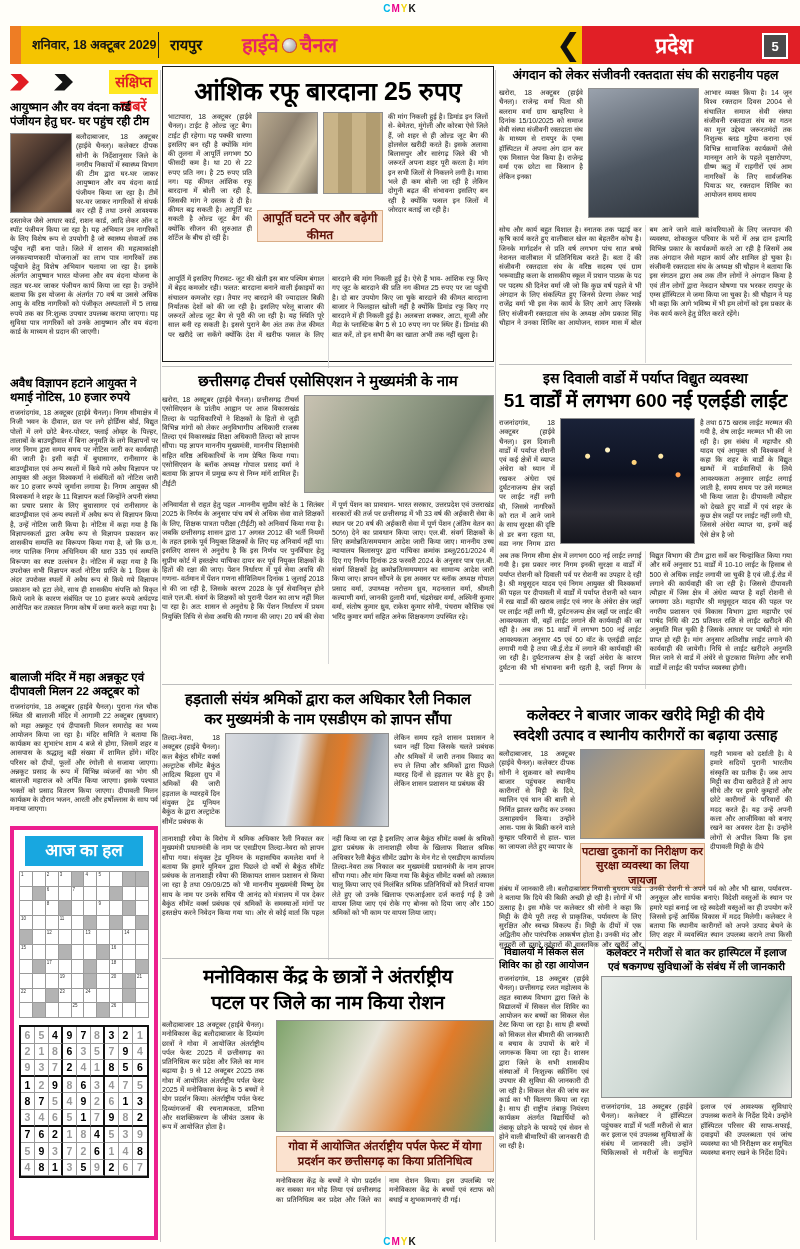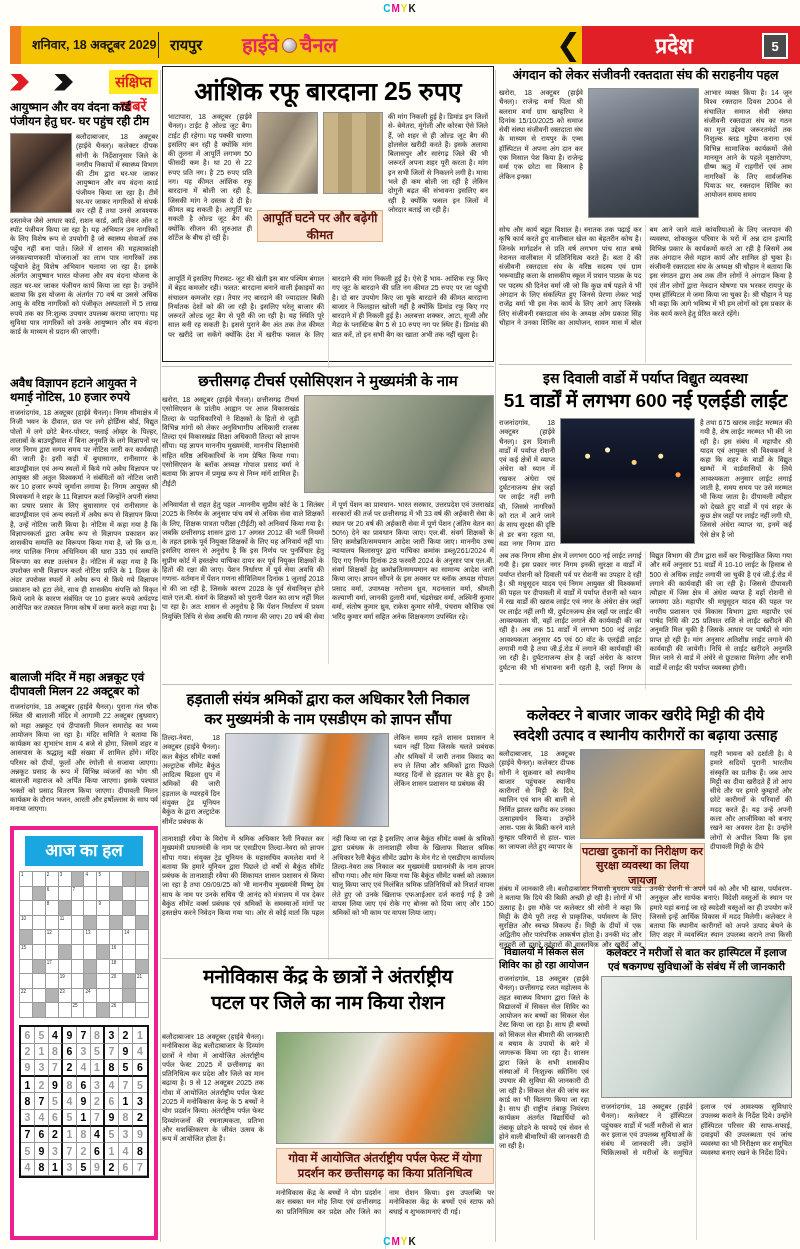--- a/index.html
+++ b/index.html
@@ -377,34 +377,34 @@
   <div class="section sep-top" style="left:162px;top:366px;width:332px;height:314px;padding-top:3px;">
     <div class="hl h-c" style="font-size:15px;">छत्तीसगढ़ टीचर्स एसोसिएशन ने मुख्यमंत्री के नाम</div>
     <div class="flexrow" style="margin-top:5px;height:100px;">
       <div class="body-txt" style="flex:1;height:100px;">खरोरा, 18 अक्टूबर (हाईवे चैनल)। छत्तीसगढ़ टीचर्स एसोसिएशन के प्रांतीय आह्वान पर आज विकासखंड तिल्दा के पदाधिकारियों ने शिक्षकों के हितों से जुड़ी विभिन्न मांगों को लेकर अनुविभागीय अधिकारी राजस्व तिल्दा एवं विकासखंड शिक्षा अधिकारी तिल्दा को ज्ञापन सौंपा। यह ज्ञापन माननीय मुख्यमंत्री, माननीय शिक्षामंत्री सहित वरिष्ठ अधिकारियों के नाम प्रेषित किया गया। एसोसिएशन के ब्लॉक अध्यक्ष गोपाल प्रसाद वर्मा ने बताया कि ज्ञापन में प्रमुख रूप से निम्न मांगें शामिल हैं। टीईटी</div>
       <div class="photo" style="width:190px;height:98px;background:linear-gradient(120deg,#c9c2b2,#97a08a 40%,#6f7a68 75%,#b7ab94);"></div>
     </div>
     <div class="body-txt cols2" style="height:164px;margin-top:5px;">अनिवार्यता से राहत हेतु पहल -माननीय सुप्रीम कोर्ट के 1 सितंबर 2025 के निर्णय के अनुसार पांच वर्ष से अधिक सेवा वाले शिक्षकों के लिए, शिक्षक पात्रता परीक्षा (टीईटी) को अनिवार्य किया गया है। जबकि छत्तीसगढ़ शासन द्वारा 17 अगस्त 2012 की भर्ती नियमों के तहत इसके पूर्व नियुक्त शिक्षकों के लिए यह अनिवार्य नहीं था। इसलिए शासन से अनुरोध है कि इस निर्णय पर पुनर्विचार हेतु सुप्रीम कोर्ट में हस्तक्षेप याचिका दायर कर पूर्व नियुक्त शिक्षकों के हितों की रक्षा की जाए। पेंशन निर्धारण में पूर्व सेवा अवधि की गणना- वर्तमान में पेंशन गणना सीविलियन दिनांक 1 जुलाई 2018 से की जा रही है, जिसके कारण 2028 के पूर्व सेवानिवृत्त होने वाले एल.बी. संवर्ग के शिक्षकों को पुरानी पेंशन का लाभ नहीं मिल पा रहा है। अत: शासन से अनुरोध है कि पेंशन निर्धारण में प्रथम नियुक्ति तिथि से सेवा अवधि की गणना की जाए। 20 वर्ष की सेवा में पूर्ण पेंशन का प्रावधान- भारत सरकार, उत्तरप्रदेश एवं उत्तराखंड सरकारों की तर्ज पर छत्तीसगढ़ में भी 33 वर्ष की अर्हकारी सेवा के स्थान पर 20 वर्ष की अर्हकारी सेवा में पूर्ण पेंशन (अंतिम वेतन का 50%) देने का प्रावधान किया जाए। एल.बी. संवर्ग शिक्षकों के लिए क्रमोन्नति/समयमान आदेश जारी किया जाए। माननीय उच्च न्यायालय बिलासपुर द्वारा याचिका क्रमांक डब्लू/261/2024 में दिए गए निर्णय दिनांक 28 फरवरी 2024 के अनुसार पात्र एल.बी. संवर्ग शिक्षकों हेतु क्रमोन्नति/समयमान का सामान्य आदेश जारी किया जाए। ज्ञापन सौंपने के इस अवसर पर ब्लॉक अध्यक्ष गोपाल प्रसाद वर्मा, उपाध्यक्ष नरोत्तम ध्रुव, मदनलाल वर्मा, श्रीमती कल्याणी वर्मा, जानकी दुलारी वर्मा, चंद्रशेखर वर्मा, अश्विनी कुमार वर्मा, संतोष कुमार ध्रुव, राकेश कुमार सोनी, पंचराम कौशिक एवं भरिंद कुमार वर्मा सहित अनेक शिक्षकगण उपस्थित रहे।</div>
   </div>
 
   <div class="section sep-top" style="left:162px;top:684px;width:332px;height:272px;padding-top:3px;">
-    <div class="hl h-c" style="font-size:15px;font-family:Liberation Serif, serif;">हड़ताली संयंत्र श्रमिकों द्वारा कल अधिकार रैली निकाल</div>
+    <div class="hl h-c" style="font-size:15px;">हड़ताली संयंत्र श्रमिकों द्वारा कल अधिकार रैली निकाल</div>
     <div class="hl h-c" style="font-size:15px;">कर मुख्यमंत्री के नाम एसडीएम को ज्ञापन सौंपा</div>
     <div class="flexrow" style="margin-top:5px;height:96px;">
       <div class="body-txt" style="width:58px;height:96px;">तिल्दा-नेवरा, 18 अक्टूबर (हाईवे चैनल)। कल बैकुंठ सीमेंट वर्क्स अल्ट्राटेक सीमेंट बैकुंठ आदित्य बिड़ला ग्रुप में श्रमिकों की जारी हड़ताल के ग्यारहवें दिन संयुक्त ट्रेड यूनियन बैकुंठ के द्वारा अल्ट्राटेक सीमेंट प्रबंधक के</div>
       <div class="photo" style="flex:1;height:94px;background:linear-gradient(100deg,#d8dbe0 0%,#c2c8cf 28%,#e4e6e8 42%,#c97a35 58%,#e07b2a 68%,#9aa2ab 84%,#cfd3d8 100%);"></div>
       <div class="body-txt" style="width:100px;height:96px;">लेकिन समय रहते शासन प्रशासन ने ध्यान नहीं दिया जिसके चलते प्रबंधक और श्रमिकों में जारी तनाव विवाद का रुप ले लिया और श्रमिकों द्वारा पिछले ग्यारह दिनों से हड़ताल पर बैठे हुए हैं। लेकिन शासन प्रशासन या प्रबंधक की</div>
     </div>
     <div class="body-txt cols2" style="height:126px;margin-top:5px;">तानाशाही रवैया के विरोध में श्रमिक अधिकार रैली निकाल कर मुख्यमंत्री प्रधानमंत्री के नाम पर एसडीएम तिल्दा-नेवरा को ज्ञापन सौंपा गया। संयुक्त ट्रेड यूनियन के महासचिव कमलेश वर्मा ने बताया कि हमारे यूनियन द्वारा पिछले दो वर्षों से बैकुंठ सीमेंट प्रबंधक के तानाशाही रवैया की शिकायत शासन प्रशासन से किया जा रहा है तथा 09/09/25 को भी माननीय मुख्यमंत्री विष्णु देव साय के नाम पर उनके सचिव पी आनंद को मंत्रालय में पत्र देकर बैकुंठ सीमेंट वर्क्स प्रबंधक एवं श्रमिकों के समस्याओं मांगों पर हस्तक्षेप करने निवेदन किया गया था। ओर से कोई वार्ता कि पहल नहीं किया जा रहा है इसलिए आज बैकुंठ सीमेंट वर्क्स के श्रमिकों द्वारा प्रबंधक के तानाशाही रवैया के खिलाफ विशाल श्रमिक अधिकार रैली बैकुंठ सीमेंट उद्योग के मेन गेट से एसडीएम कार्यालय तिल्दा-नेवरा तक निकाल कर मुख्यमंत्री प्रधानमंत्री के नाम ज्ञापन सौंपा गया। और मांग किया गया कि बैकुंठ सीमेंट वर्क्स को तत्काल चालू किया जाए एवं निलंबित श्रमिक प्रतिनिधियों को निशर्त वापस लेते हुए जो उनके खिलाफ एफआईआर दर्ज कराई गई है उसे वापस लिया जाए एवं रोके गए बोनस को दिया जाए और 150 श्रमिकों को भी काम पर वापस लिया जाए।</div>
   </div>
 
   <div class="section sep-top" style="left:162px;top:958px;width:332px;height:282px;padding-top:4px;">
     <div class="hl h-c" style="font-size:19px;">मनोविकास केंद्र के छात्रों ने अंतर्राष्ट्रीय</div>
     <div class="hl h-c" style="font-size:19px;">पटल पर जिले का नाम किया रोशन</div>
-    <div class="flexrow" style="margin-top:17px;height:218px;gap:12px;">
+    <div class="flexrow" style="margin-top:5px;height:218px;gap:12px;">
       <div class="body-txt" style="width:102px;height:218px;">बलौदाबाजार 18 अक्टूबर (हाईवे चैनल)। मनोविकास केंद्र बलौदाबाजार के दिव्यांग छात्रों ने गोवा में आयोजित अंतर्राष्ट्रीय पर्पल फेस्ट 2025 में छत्तीसगढ़ का प्रतिनिधित्व कर प्रदेश और जिले का मान बढ़ाया है। 9 से 12 अक्टूबर 2025 तक गोवा में आयोजित अंतर्राष्ट्रीय पर्पल फेस्ट 2025 में मनोविकास केन्द्र के 5 बच्चों ने योग प्रदर्शन किया। अंतर्राष्ट्रीय पर्पल फेस्ट दिव्यांगजनों की रचनात्मकता, प्रतिभा और सशक्तिकरण के जीवंत उत्सव के रूप में आयोजित होता है।</div>
       <div style="flex:1;display:flex;flex-direction:column;gap:4px;">
         <div class="photo" style="height:112px;background:linear-gradient(115deg,#7fa36b,#e8e4d8 40%,#e07b2a 68%,#6d8f5c);"></div>
         <div class="callout" style="height:34px;font-size:11.5px;line-height:1.3;">
           <span>गोवा में आयोजित अंतर्राष्ट्रीय पर्पल फेस्ट में योगा</span>
           <span>प्रदर्शन कर छत्तीसगढ़ का किया प्रतिनिधित्व</span>
         </div>
         <div class="body-txt cols2" style="flex:1;">मनोविकास केंद्र के बच्चों ने योग प्रदर्शन कर सबका मन मोह लिया एवं छत्तीसगढ़ का प्रतिनिधित्व कर प्रदेश और जिले का नाम रोशन किया। इस उपलब्धि पर मनोविकास केंद्र के बच्चों एवं स्टाफ को बधाई व शुभकामनाएं दी गई।</div>
       </div>
     </div>

